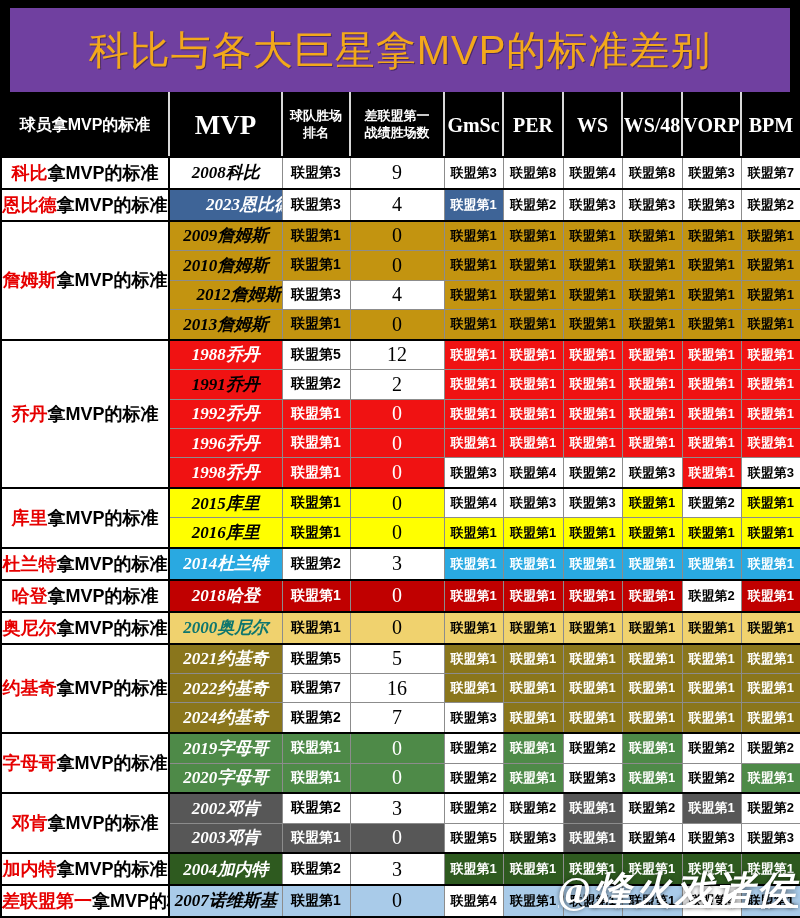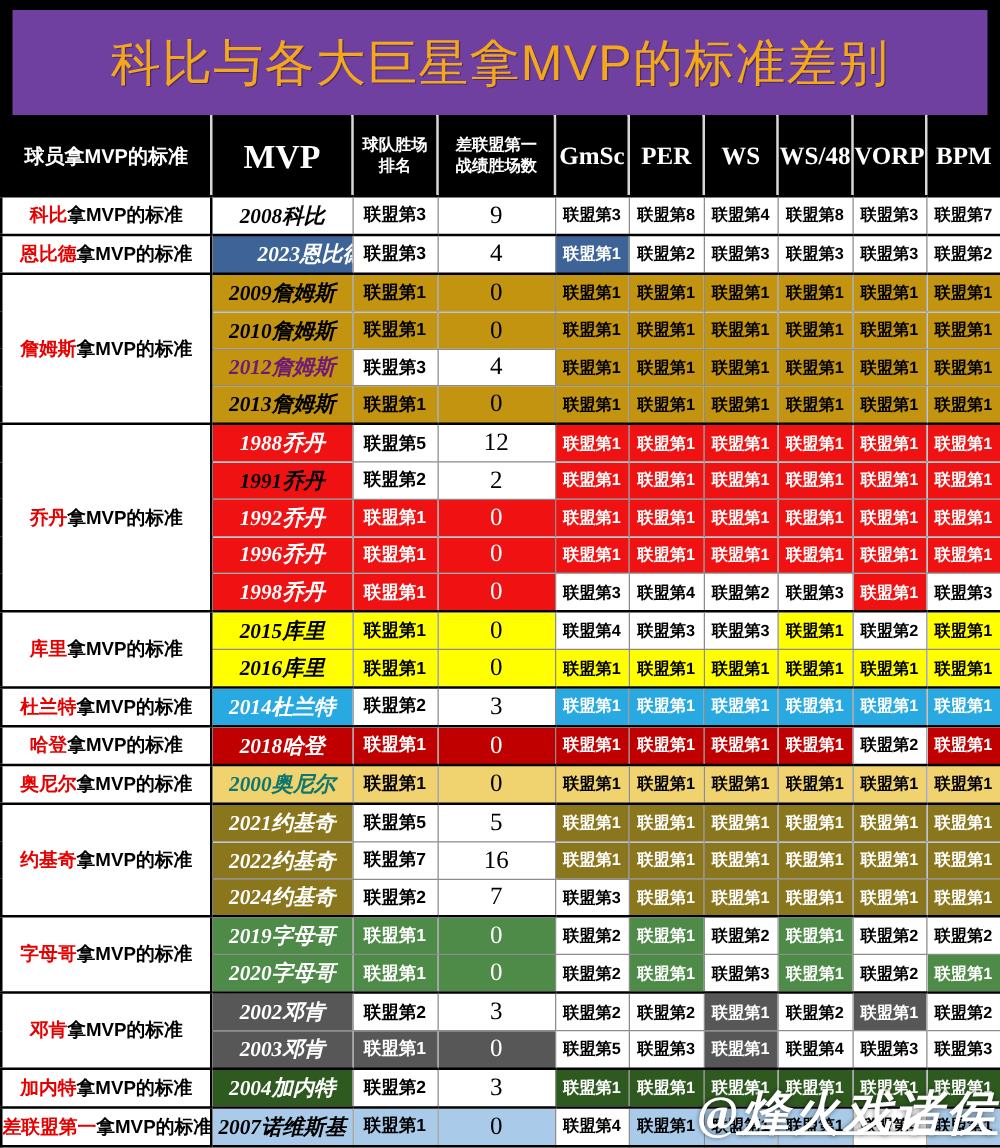--- a/index.html
+++ b/index.html
@@ -28,21 +28,21 @@
   thead tr{height:62px;}
   .h-cn{font-size:16px;font-weight:bold;}
   .h-cn-small{font-size:13px;font-weight:bold;line-height:1.3;}
   .h-serif{font-family:"Liberation Serif",serif;font-size:20px;font-weight:600;}
   .h-mvp{font-family:"Liberation Serif",serif;font-size:27px;font-weight:bold;}
   td{
     border:1px solid #8c8c8c;text-align:center;vertical-align:middle;
     padding:0;overflow:hidden;background:#fff;color:#000;
   }
   tr.group-start td{border-top:2px solid #000;}
-  .label-cell{border-right:2px solid #000;font-size:15px;font-weight:bold;white-space:nowrap;}
+  .label-cell{border-right:2px solid #000;font-size:18px;font-weight:bold;white-space:nowrap;}
   .pname{color:#E60000;}
   .mvp-cell{
     font-family:"Liberation Serif",serif;font-style:italic;font-weight:bold;
     font-size:17px;white-space:nowrap;
   }
   .rank-cell{font-size:14px;font-weight:bold;white-space:nowrap;}
   .num-cell{font-family:"Liberation Serif",serif;font-size:20px;}
   .stat-cell{font-size:13px;font-weight:bold;white-space:nowrap;}
   .watermark{
     position:absolute;right:2px;bottom:2px;z-index:5;
@@ -129,21 +129,21 @@
         <td class="rank-cell" style="background: rgb(195, 148, 16); color: rgb(0, 0, 0);">联盟第1</td>
         <td class="num-cell" style="background: rgb(195, 148, 16); color: rgb(0, 0, 0);">0</td>
         <td class="stat-cell" style="background: rgb(195, 148, 16); color: rgb(0, 0, 0);">联盟第1</td>
         <td class="stat-cell" style="background: rgb(195, 148, 16); color: rgb(0, 0, 0);">联盟第1</td>
         <td class="stat-cell" style="background: rgb(195, 148, 16); color: rgb(0, 0, 0);">联盟第1</td>
         <td class="stat-cell" style="background: rgb(195, 148, 16); color: rgb(0, 0, 0);">联盟第1</td>
         <td class="stat-cell" style="background: rgb(195, 148, 16); color: rgb(0, 0, 0);">联盟第1</td>
         <td class="stat-cell" style="background: rgb(195, 148, 16); color: rgb(0, 0, 0);">联盟第1</td>
       </tr>
       <tr>
-        <td class="mvp-cell" style="background: rgb(195, 148, 16); color: #701a75;">2012詹姆斯</td>
+        <td class="mvp-cell" style="background: rgb(195, 148, 16); color: #000000; text-align: right;">2012詹姆斯</td>
         <td class="rank-cell">联盟第3</td>
         <td class="num-cell">4</td>
         <td class="stat-cell" style="background: rgb(195, 148, 16); color: rgb(0, 0, 0);">联盟第1</td>
         <td class="stat-cell" style="background: rgb(195, 148, 16); color: rgb(0, 0, 0);">联盟第1</td>
         <td class="stat-cell" style="background: rgb(195, 148, 16); color: rgb(0, 0, 0);">联盟第1</td>
         <td class="stat-cell" style="background: rgb(195, 148, 16); color: rgb(0, 0, 0);">联盟第1</td>
         <td class="stat-cell" style="background: rgb(195, 148, 16); color: rgb(0, 0, 0);">联盟第1</td>
         <td class="stat-cell" style="background: rgb(195, 148, 16); color: rgb(0, 0, 0);">联盟第1</td>
       </tr>
       <tr>

